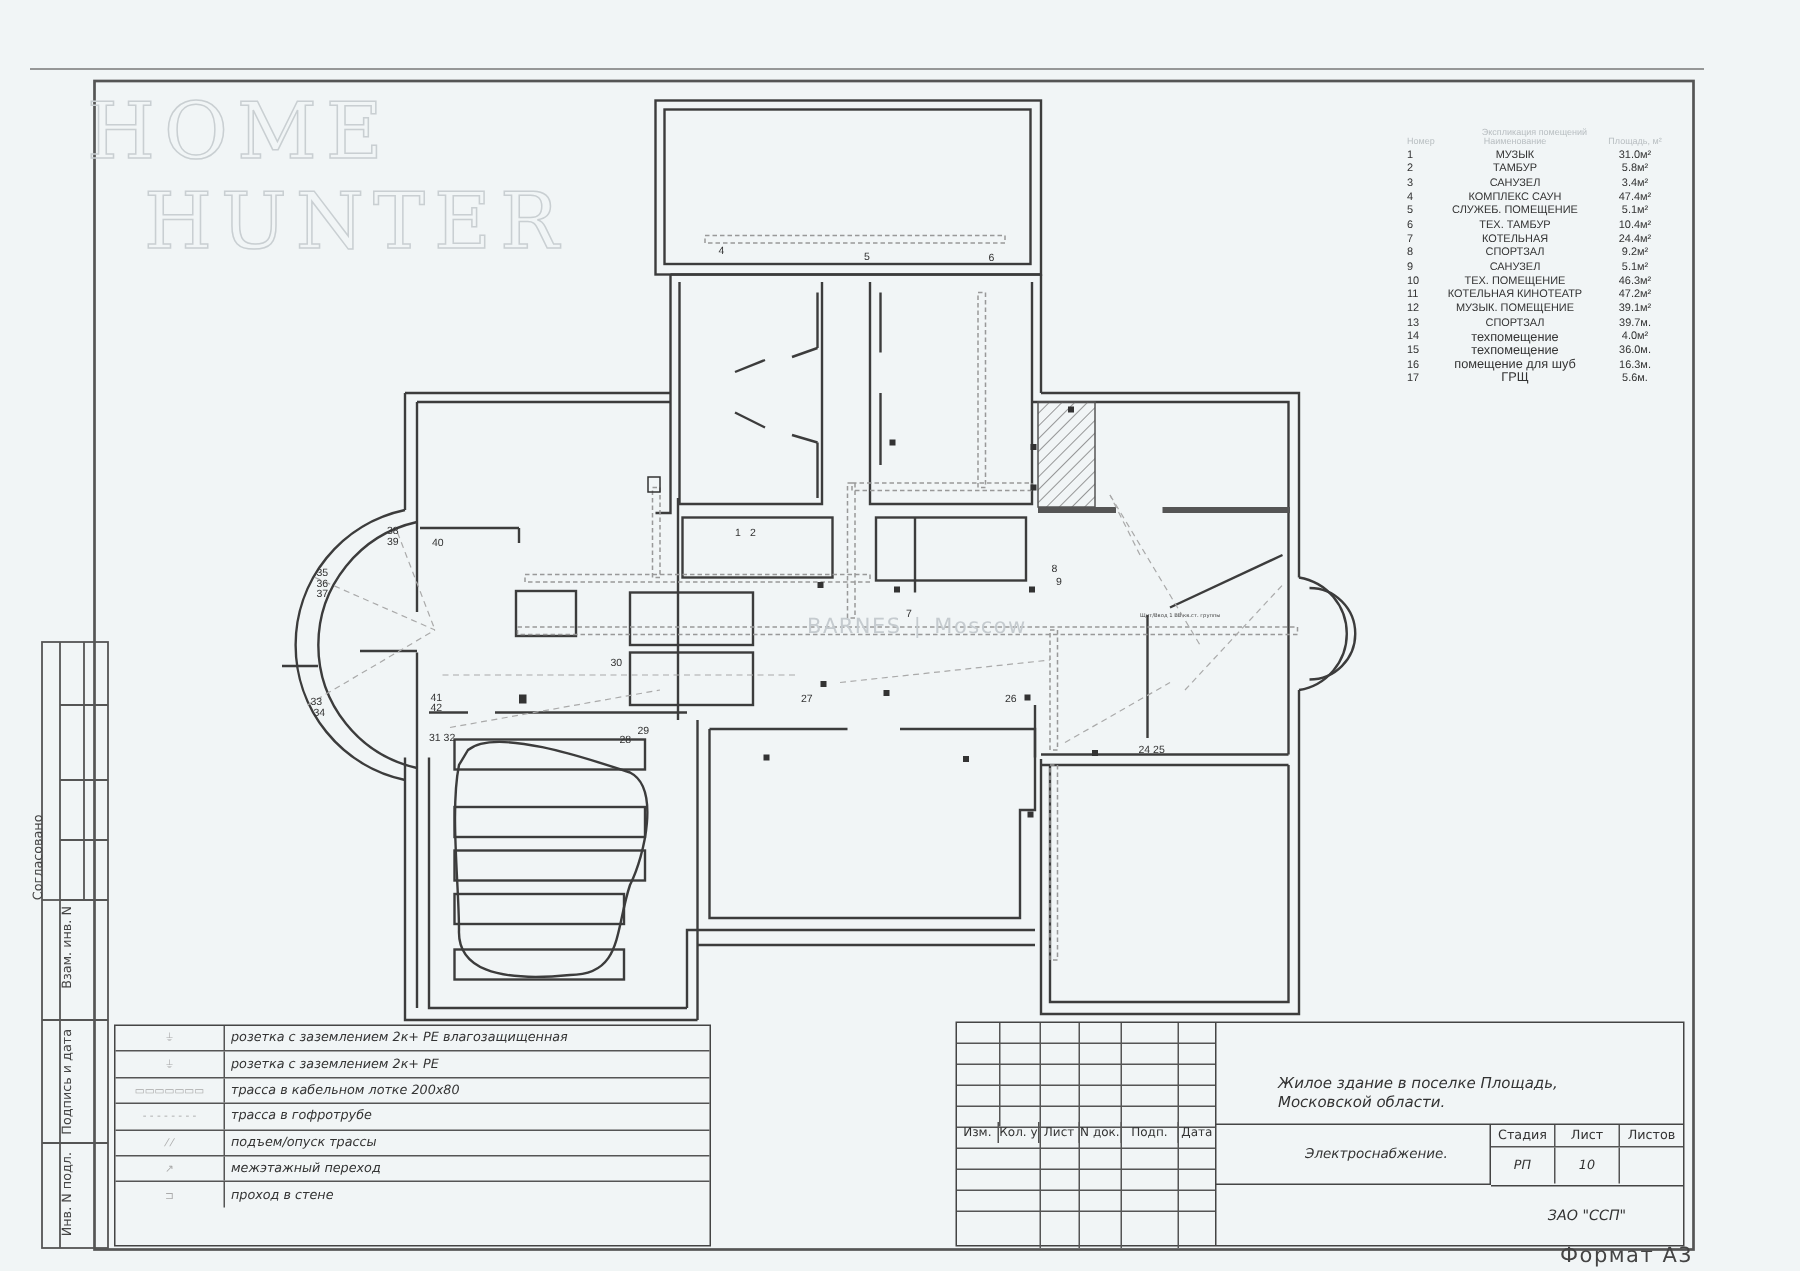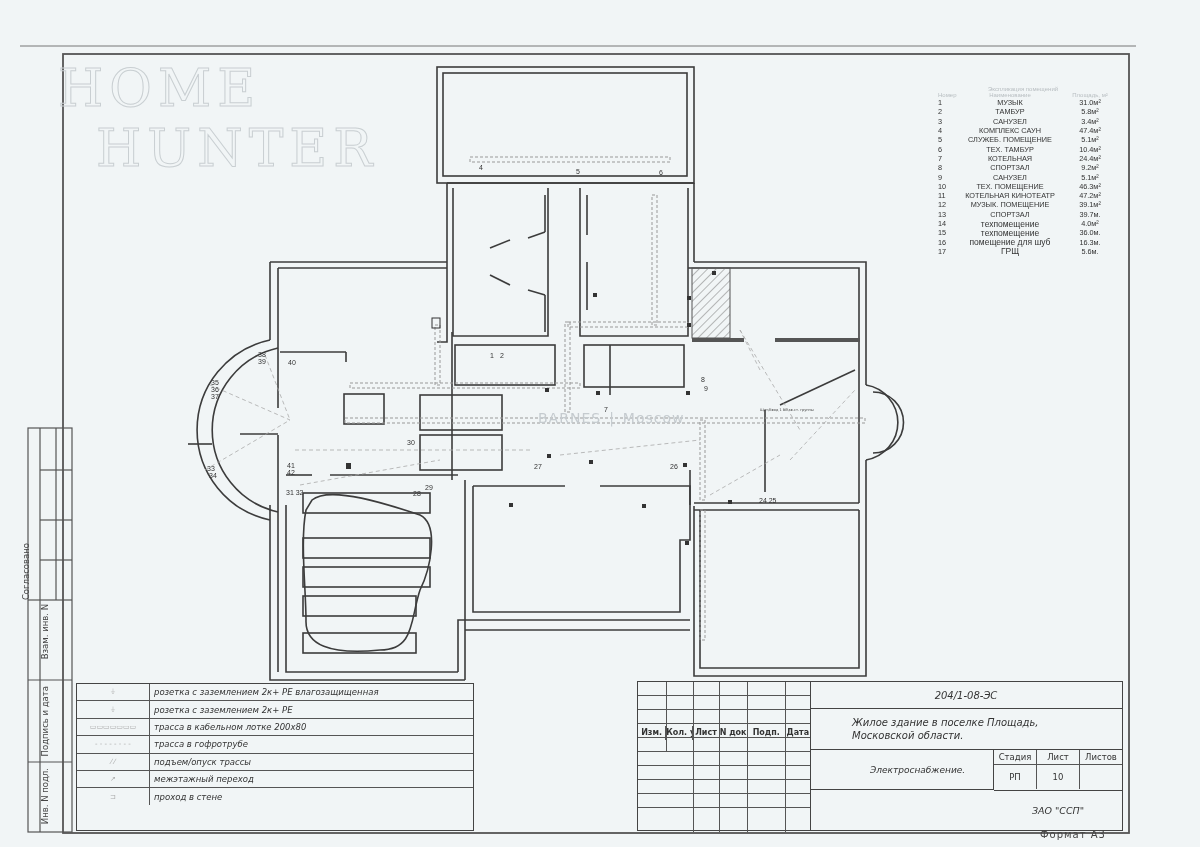--- a/index.html
+++ b/index.html
@@ -25,33 +25,33 @@
   .legend .title{height:26px;display:flex;align-items:center;justify-content:center;font-size:9px;border-bottom:1.5px solid #444;}
   .legend .lrow{display:flex;height:16.4px;border-bottom:1px solid #555;align-items:center;}
   .legend .lrow:last-child{border-bottom:none;}
   .legend .sym{width:72px;border-right:1px solid #555;height:100%;display:flex;align-items:center;justify-content:center;color:#aaa;font-size:7px;font-style:normal;}
   .legend .desc{padding-left:4px;}
   
   .stamp{position:absolute;left:637px;top:681px;width:486px;height:150px;border:1.5px solid #444;box-sizing:border-box;font-family:"DejaVu Sans",sans-serif;font-style:italic;font-size:9px;}
   .stamp .grid{position:absolute;left:0;top:0;width:172px;height:100%;border-right:1.5px solid #444;}
   .stamp .hline{position:absolute;left:0;height:0;border-top:1px solid #555;}
   .stamp .vline{position:absolute;top:0;width:0;border-left:1px solid #555;}
-  .stamp .hdrcells{position:absolute;left:0;top:44px;width:172px;height:14px;display:flex;font-size:8px;font-style:normal;font-weight:bold;}
+  .stamp .hdrcells{position:absolute;left:0;top:66px;width:172px;height:14px;display:flex;font-size:8px;font-style:normal;}
   .stamp .hdrcells span{border-right:1px solid #555;text-align:center;line-height:14px;overflow:hidden;white-space:nowrap;}
   .stamp .code{position:absolute;left:172px;top:0;width:312px;height:26px;display:flex;align-items:center;justify-content:center;border-bottom:1.5px solid #444;font-size:10px;}
   .stamp .object{position:absolute;left:172px;top:26px;width:312px;height:42px;display:flex;flex-direction:column;justify-content:center;padding-left:42px;box-sizing:border-box;border-bottom:1.5px solid #444;font-size:10px;line-height:13px;}
   .stamp .section{position:absolute;left:172px;top:68px;width:184px;height:40px;display:flex;align-items:center;padding-left:60px;box-sizing:border-box;border-bottom:1.5px solid #444;border-right:1.5px solid #444;}
   .stamp .sheetname{position:absolute;left:172px;top:108px;width:184px;height:40px;display:flex;flex-direction:column;justify-content:center;align-items:center;box-sizing:border-box;border-right:1.5px solid #444;font-size:8.8px;line-height:13px;}
   .stamp .meta{position:absolute;left:356px;top:68px;width:128px;height:40px;border-bottom:1.5px solid #444;}
   .stamp .meta .lbls,.stamp .meta .vals{display:flex;height:14px;border-bottom:1px solid #555;font-style:normal;font-size:8.5px;}
-  .stamp .meta .vals{height:24px;border-bottom:none;}
+  .stamp .meta .vals{height:24px;border-bottom:none;font-style:italic;}
   .stamp .meta span{flex:1;text-align:center;border-right:1px solid #555;display:flex;align-items:center;justify-content:center;}
   .stamp .meta span:last-child{border-right:none;}
   .stamp .org{position:absolute;left:356px;top:108px;width:128px;height:40px;display:flex;align-items:center;justify-content:center;font-size:9.5px;}
-  .format{position:absolute;left:1040px;top:829px;font-size:10px;color:#444;letter-spacing:1px;font-family:"DejaVu Sans",sans-serif;}
+  .format{position:absolute;left:1040px;top:829px;font-size:14px;color:#444;letter-spacing:1px;font-family:"DejaVu Sans",sans-serif;}
   
   .side{position:absolute;left:20px;top:428px;width:52px;height:404px;}
   .side .v{position:absolute;writing-mode:vertical-rl;transform:rotate(180deg);font-size:8.5px;color:#444;white-space:nowrap;}
   .lbl{position:absolute;font-family:"Liberation Sans",sans-serif;font-size:7px;color:#333;}
   .note{position:absolute;font-size:3.5px;color:#444;left:760px;top:408px;width:60px;line-height:4px;}
 </style>
 </head>
 <body>
 
 <div class="sheet">
@@ -385,21 +385,20 @@
       <div class="vline" style="left:147px;height:150px"></div>
       <div class="hdrcells">
         <span style="width:28px">Изм.</span>
         <span style="width:27px">Кол. уч</span>
         <span style="width:26px">Лист</span>
         <span style="width:28px">N док.</span>
         <span style="width:38px">Подп.</span>
         <span style="width:25px;border-right:none">Дата</span>
       </div>
     </div>
-    <div class="code">204/1-08-ЭС</div>
     <div class="object">
       <span>Жилое здание в поселке Площадь,</span>
       <span>Московской области.</span>
     </div>
     <div class="section">Электроснабжение.</div>
     <div class="meta">
       <div class="lbls">
         <span>Стадия</span>
         <span>Лист</span>
         <span>Листов</span>

